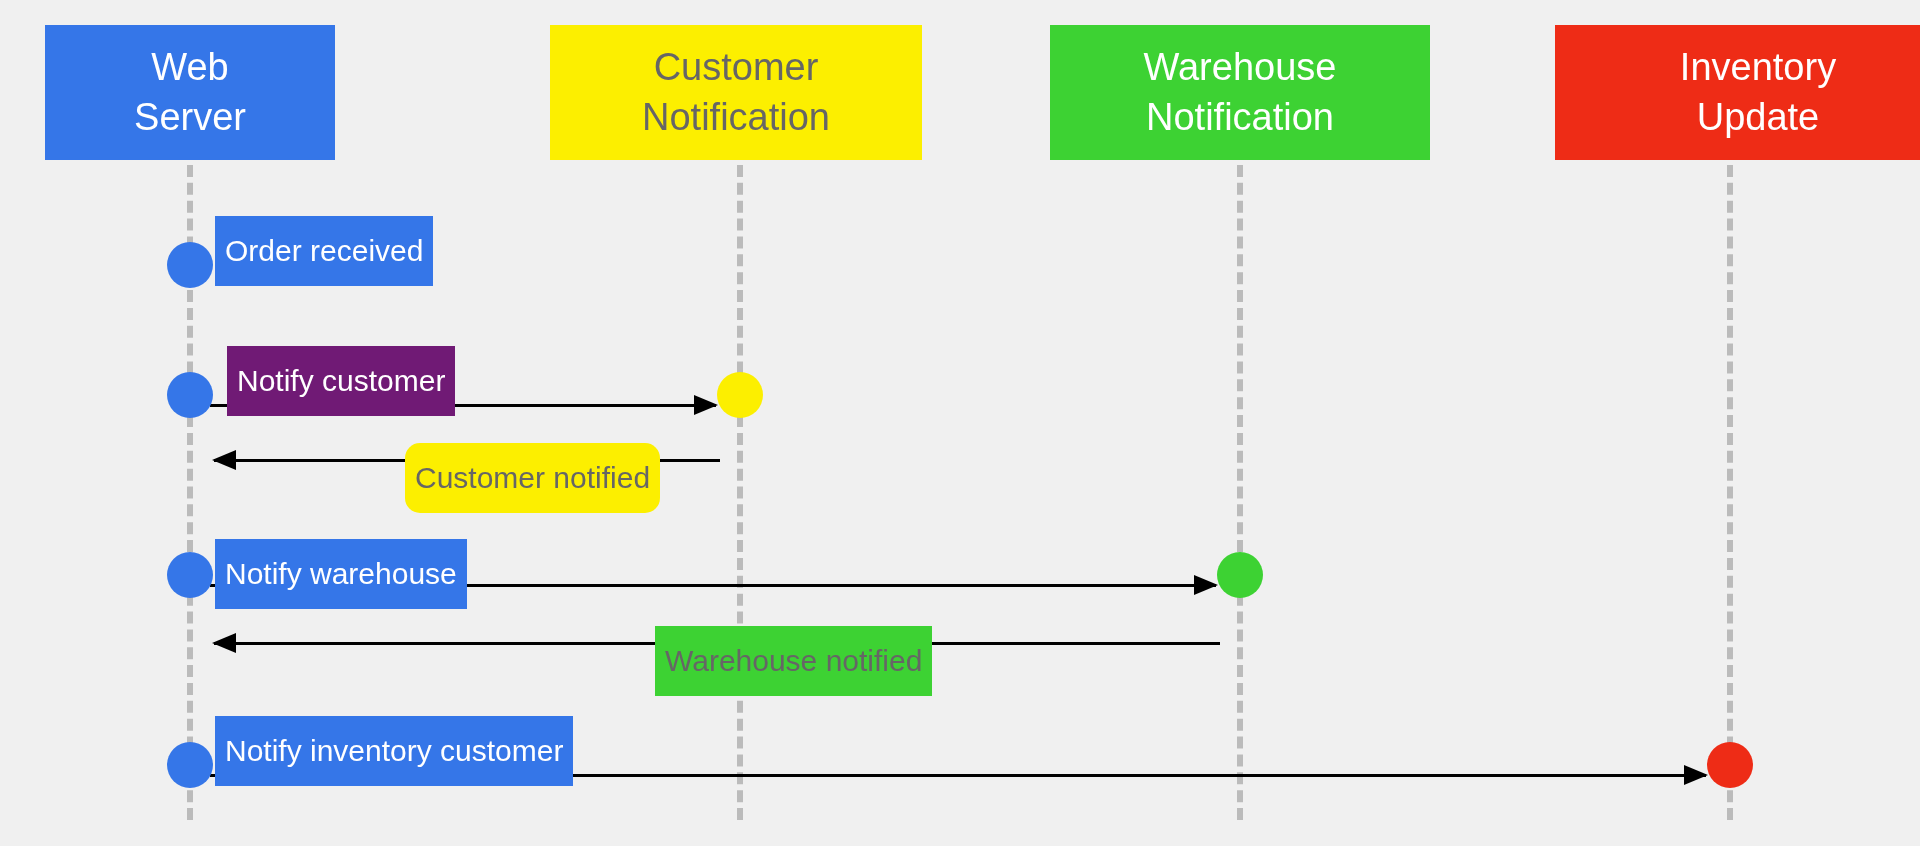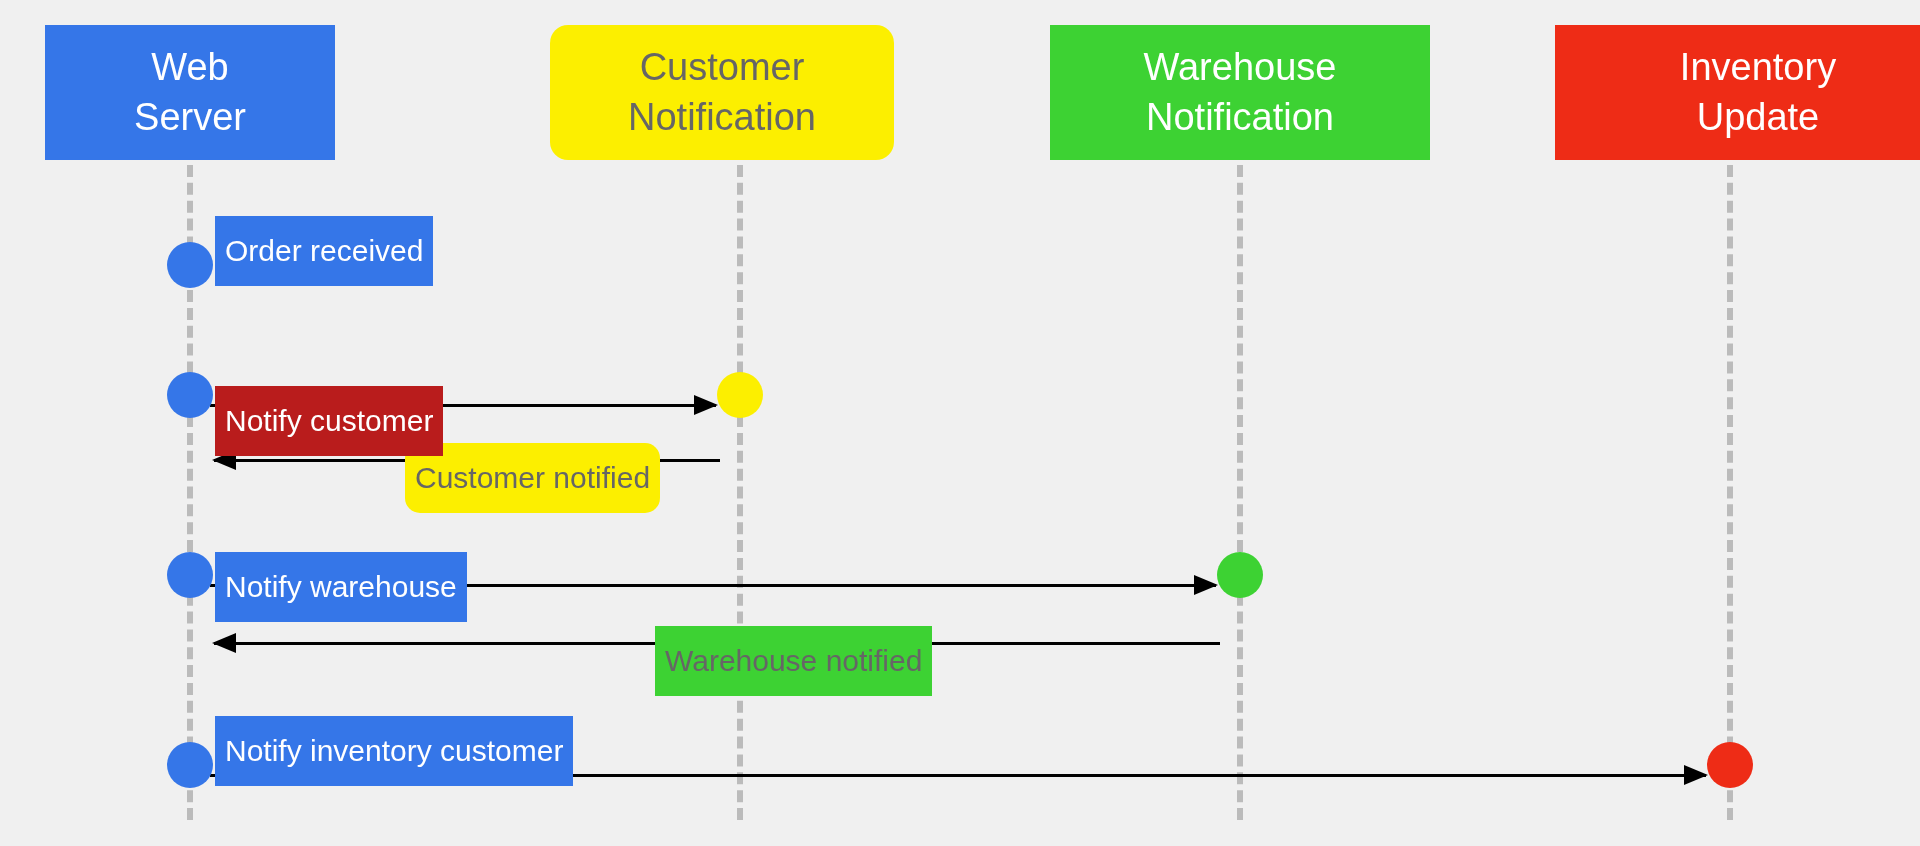--- a/index.html
+++ b/index.html
@@ -55,21 +55,21 @@
       transform: translateY(-50%);
     }
     .arrow-right { border-left: 24px solid #000; }
     .arrow-left { border-right: 24px solid #000; }
   </style>
 </head>
 <body>
 
 <div id="diagram">
     <div class="lane-header" style="left: 45px; top: 25px; width: 290px; height: 135px; background: rgb(53, 118, 232); color: rgb(255, 255, 255);">Web<br>Server</div>
-    <div class="lane-header" style="left: 550px; top: 25px; width: 344px; height: 135px; background: rgb(252, 239, 0); color: rgb(102, 102, 102); border-radius: 18px;">Customer<br>Notification</div>
+    <div class="lane-header" style="left: 550px; top: 25px; width: 372px; height: 135px; background: rgb(252, 239, 0); color: rgb(102, 102, 102);">Customer<br>Notification</div>
     <div class="lane-header" style="left: 1050px; top: 25px; width: 380px; height: 135px; background: rgb(61, 210, 51); color: rgb(255, 255, 255);">Warehouse<br>Notification</div>
     <div class="lane-header" style="left: 1555px; top: 25px; width: 406px; height: 135px; background: rgb(238, 44, 22); color: rgb(255, 255, 255);">Inventory<br>Update</div>
     <div class="lifeline" style="left: 187px; top: 165px; height: 655px;"></div>
     <div class="lifeline" style="left: 737px; top: 165px; height: 655px;"></div>
     <div class="lifeline" style="left: 1237px; top: 165px; height: 655px;"></div>
     <div class="lifeline" style="left: 1727px; top: 165px; height: 655px;"></div>
     <div class="msg-line" style="left: 210px; top: 404px; width: 506px;"></div>
     <div class="arrow-head arrow-right" style="left: 694px; top: 405px;"></div>
     <div class="msg-line" style="left: 214px; top: 459px; width: 506px;"></div>
     <div class="arrow-head arrow-left" style="left: 212px; top: 460px;"></div>
@@ -77,21 +77,21 @@
     <div class="msg-line" style="left: 210px; top: 584px; width: 1006px;"></div>
     <div class="arrow-head arrow-right" style="left: 1194px; top: 585px;"></div>
     <div class="msg-line" style="left: 214px; top: 642px; width: 1006px;"></div>
     <div class="arrow-head arrow-left" style="left: 212px; top: 643px;"></div>
     <div class="event-label" style="background: rgb(61, 210, 51); color: rgb(102, 102, 102); left: 655px; top: 661px;">Warehouse notified</div>
     <div class="msg-line" style="left: 210px; top: 774px; width: 1496px;"></div>
     <div class="arrow-head arrow-right" style="left: 1684px; top: 775px;"></div>
     <div class="event-circle" style="left: 190px; top: 265px; background: rgb(53, 118, 232);"></div>
     <div class="event-label" style="background: rgb(53, 118, 232); color: rgb(255, 255, 255); left: 215px; top: 251px;">Order received</div>
     <div class="event-circle" style="left: 190px; top: 395px; background: rgb(53, 118, 232);"></div>
-    <div class="event-label" style="background: #b91c1c; color: rgb(255, 255, 255); left: 215px; top: 381px; margin-top: 40px;">Notify customer</div>
+    <div class="event-label" style="background: #701a75; color: rgb(255, 255, 255); left: 227px; top: 381px;">Notify customer</div>
     <div class="event-circle" style="left: 740px; top: 395px; background: rgb(252, 239, 0);"></div>
     <div class="event-circle" style="left: 190px; top: 575px; background: rgb(53, 118, 232);"></div>
-    <div class="event-label" style="background: rgb(53, 118, 232); color: rgb(255, 255, 255); left: 215px; top: 587px;">Notify warehouse</div>
+    <div class="event-label" style="background: rgb(53, 118, 232); color: rgb(255, 255, 255); left: 215px; top: 574px;">Notify warehouse</div>
     <div class="event-circle" style="left: 1240px; top: 575px; background: rgb(61, 210, 51);"></div>
     <div class="event-circle" style="left: 190px; top: 765px; background: rgb(53, 118, 232);"></div>
     <div class="event-label" style="background: rgb(53, 118, 232); color: rgb(255, 255, 255); left: 215px; top: 751px;">Notify inventory customer</div>
     <div class="event-circle" style="left: 1730px; top: 765px; background: rgb(238, 44, 22);"></div>
   </div>
 
 </body></html>

